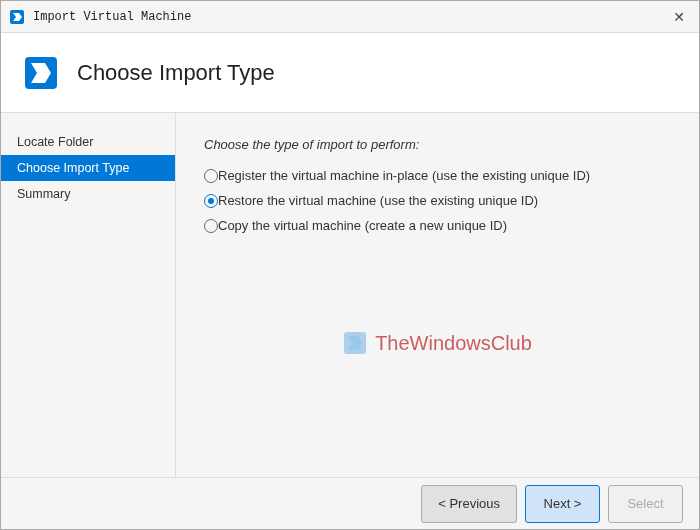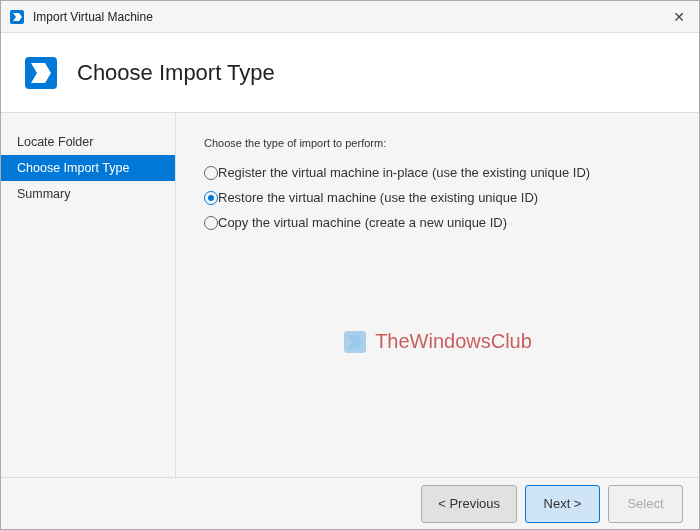--- a/index.html
+++ b/index.html
@@ -37,20 +37,21 @@
       height: 16px;
       margin-right: 8px;
       display: flex;
       align-items: center;
       justify-content: center;
     }
     .title-bar-text {
       flex: 1;
       font-size: 12px;
       color: #222;
+      font-family: Liberation Mono, monospace;
     }
     .title-bar-close {
       width: 24px;
       height: 24px;
       display: flex;
       align-items: center;
       justify-content: center;
       cursor: pointer;
       font-size: 14px;
       color: #444;
@@ -99,23 +100,24 @@
       color: white;
     }
     .main {
       flex: 1;
       background: #f5f5f5;
       padding: 24px 28px;
       display: flex;
       flex-direction: column;
     }
     .main-question {
-      font-size: 11px;
+      font-size: 13px;
       color: #333;
       margin-bottom: 16px;
+      font-style: italic;
     }
     .radio-group {
       display: flex;
       flex-direction: column;
       gap: 10px;
     }
     .radio-item {
       display: flex;
       align-items: center;
       font-size: 13px;

